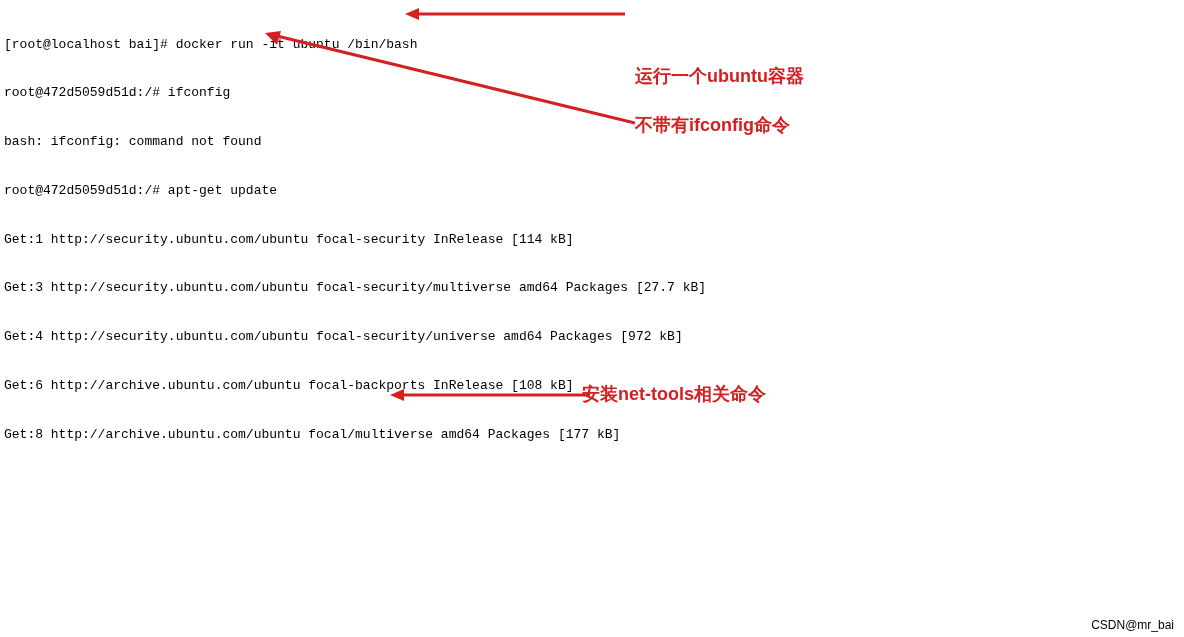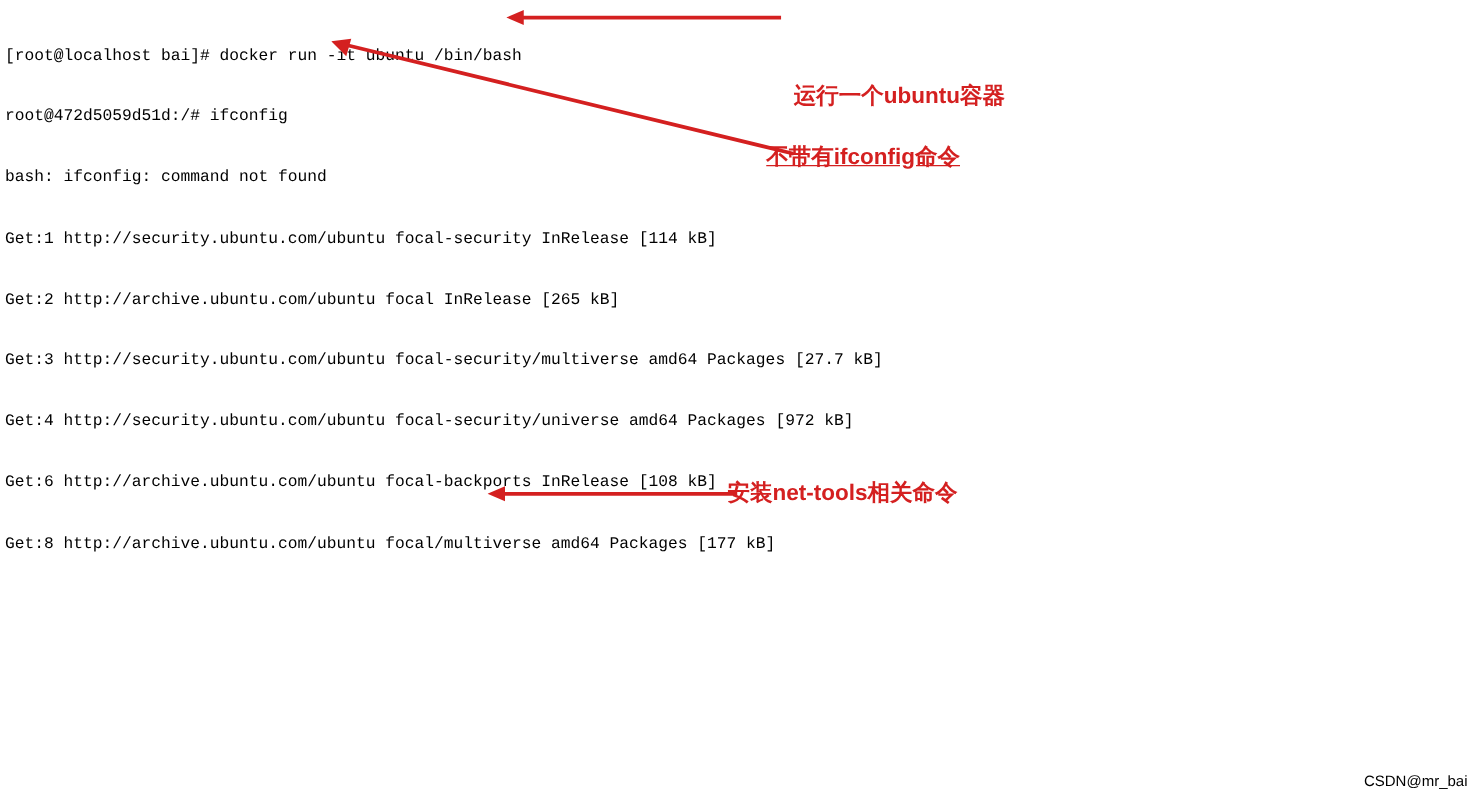--- a/index.html
+++ b/index.html
@@ -37,22 +37,22 @@
       font-size: 12px;
     }
   </style>
 </head>
 <body>
 
 <div class="terminal">
   <span class="line">[root@localhost bai]# docker run -it ubuntu /bin/bash</span>
   <span class="line">root@472d5059d51d:/# ifconfig</span>
   <span class="line">bash: ifconfig: command not found</span>
+  <span class="line">root@472d5059d51d:/# apt-get update</span>
   <span class="line">Get:1 http://security.ubuntu.com/ubuntu focal-security InRelease [114 kB]</span>
-  <span class="line">Get:2 http://archive.ubuntu.com/ubuntu focal InRelease [265 kB]</span>
   <span class="line">Get:3 http://security.ubuntu.com/ubuntu focal-security/multiverse amd64 Packages [27.7 kB]</span>
   <span class="line">Get:4 http://security.ubuntu.com/ubuntu focal-security/universe amd64 Packages [972 kB]</span>
   <span class="line">Get:6 http://archive.ubuntu.com/ubuntu focal-backports InRelease [108 kB]</span>
   <span class="line">Get:8 http://archive.ubuntu.com/ubuntu focal/multiverse amd64 Packages [177 kB]</span>
   
   
   
   
   
   
@@ -84,21 +84,21 @@
 <svg class="arrow" style="left:405px; top:4px; width:220px; height:20px;">
   <line x1="220" y1="10" x2="10" y2="10" stroke="#d42020" stroke-width="3"></line>
   <polygon points="0,10 14,4 14,16" fill="#d42020"></polygon>
 </svg>
 <div class="annotation" style="left:635px; top:20px;margin-top:45px;">运行一个ubuntu容器</div>
 
 <svg class="arrow" style="left:265px; top:28px; width:370px; height:100px;">
   <line x1="370" y1="95" x2="12" y2="8" stroke="#d42020" stroke-width="3"></line>
   <polygon points="0,5 16,3 12,17" fill="#d42020"></polygon>
 </svg>
-<div class="annotation" style="left:613px; top:114px;text-decoration:underline;">不带有ifconfig命令</div>
+<div class="annotation" style="left:635px; top:114px;">不带有ifconfig命令</div>
 
 <svg class="arrow" style="left:390px; top:387px; width:200px; height:16px;">
   <line x1="200" y1="8" x2="10" y2="8" stroke="#d42020" stroke-width="3"></line>
   <polygon points="0,8 14,2 14,14" fill="#d42020"></polygon>
 </svg>
 <div class="annotation" style="left:582px; top:383px;">安装net-tools相关命令</div>
 
 <div class="watermark">CSDN@mr_bai</div>
 
 </body></html>

